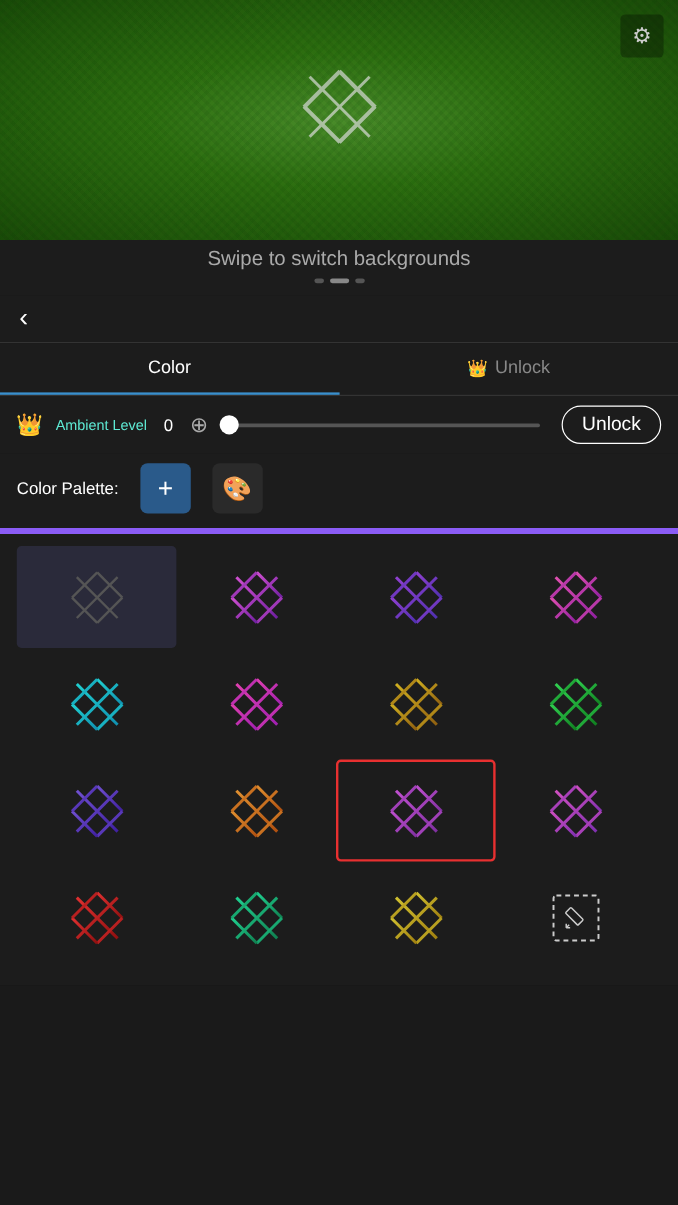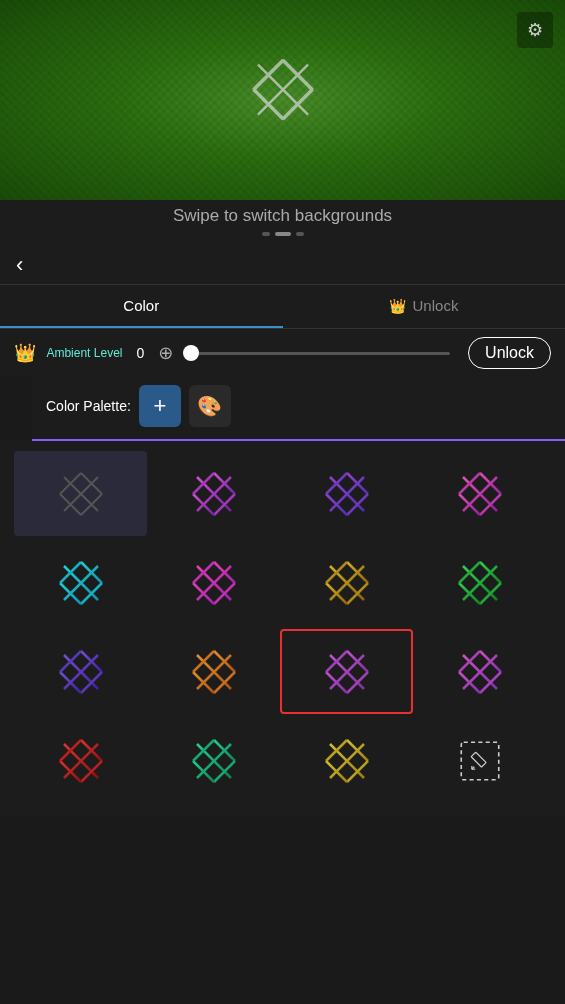--- a/index.html
+++ b/index.html
@@ -185,23 +185,22 @@
       cursor: pointer;
       flex-shrink: 0;
     }
 
     
     .palette-row {
       display: flex;
       align-items: center;
       padding: 8px 14px 12px;
       background: #1c1c1c;
-      gap: 8px;
-      border-bottom: 2px solid #8b5cf6;
-      margin-left: 32px;
+      gap: 18px;
+      border-bottom: 5px solid #8b5cf6;
     }
     .palette-label {
       color: #fff;
       font-size: 14px;
     }
     .add-btn {
       width: 42px;
       height: 42px;
       background: #2a5a8a;
       border: none;

